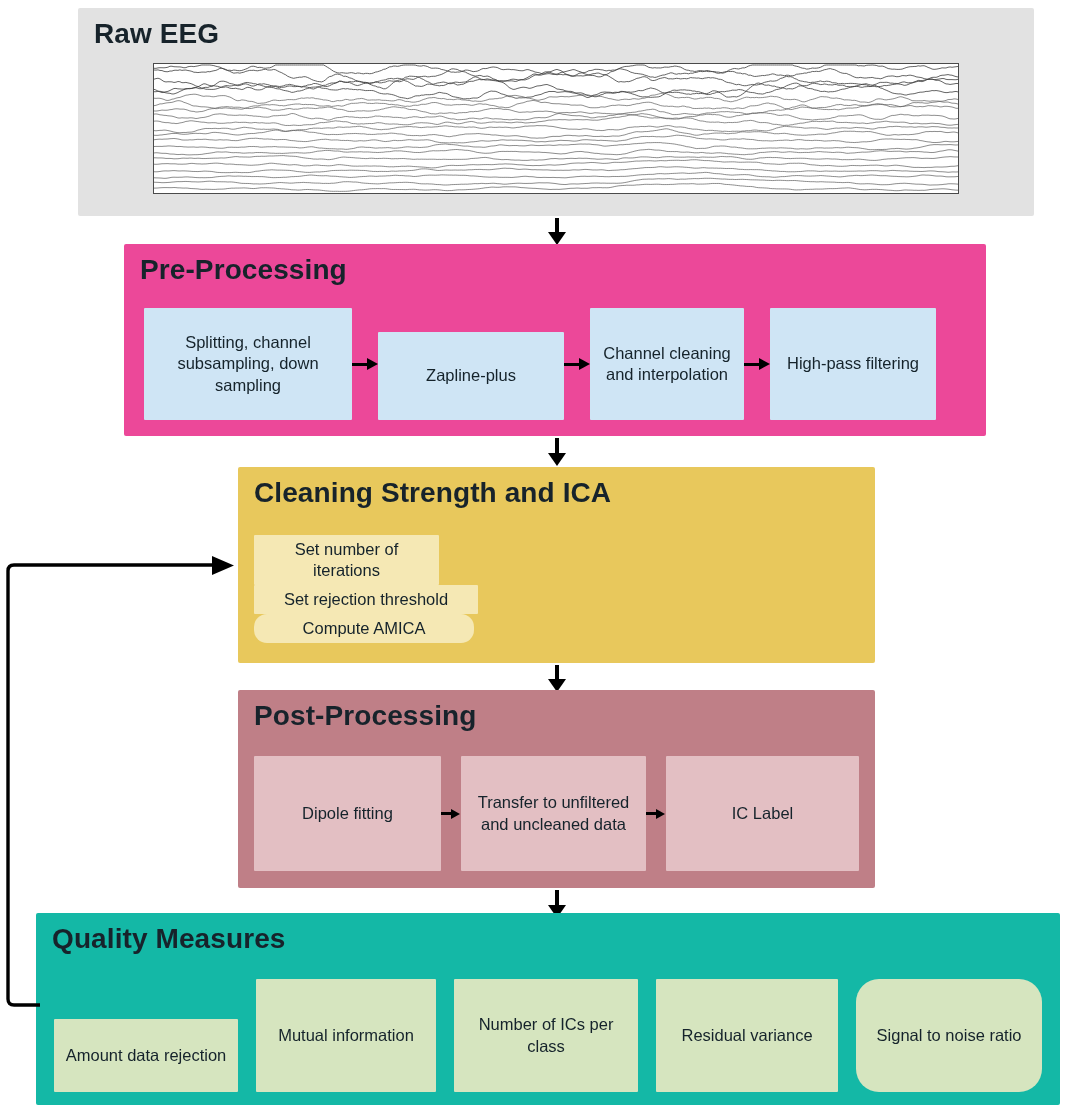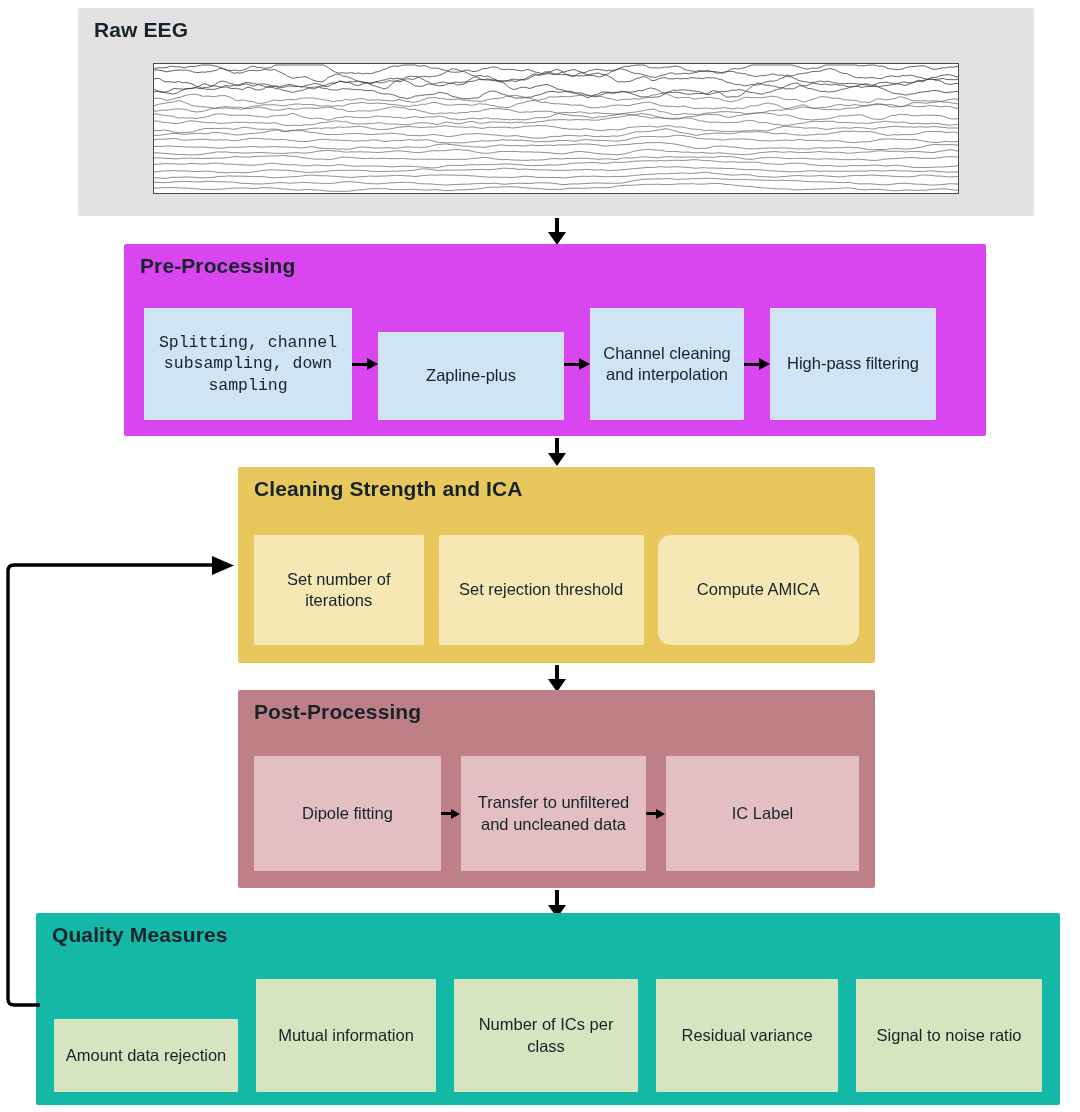--- a/index.html
+++ b/index.html
@@ -28,21 +28,21 @@
   .band {
     position: absolute;
     box-sizing: border-box;
     border-radius: 2px;
   }
   .band-title {
     position: absolute;
     left: 16px;
     top: 10px;
     font-weight: bold;
-    font-size: 21px;
+    font-size: 28px;
     letter-spacing: 0.1px;
     color: #17232b;
     white-space: nowrap;
   }
   .boxrow {
     position: absolute;
     display: flex;
     align-items: stretch;
   }
   .stepbox {
@@ -78,31 +78,31 @@
     height: 131px;
     background: #ffffff;
     border: 1px solid #4a4a4a;
     box-sizing: border-box;
     overflow: hidden;
   }
 
   
   #pre-band {
     left: 124px; top: 244px; width: 862px; height: 192px;
-    background: #d946ef;
+    background: #ec4899;
   }
   #pre-band .boxrow { left: 20px; top: 64px; width: 822px; height: 112px; }
   #pre-band .stepbox { background: #cfe5f5; }
 
   
   #ica-band {
     left: 238px; top: 467px; width: 637px; height: 196px;
     background: #e8c85c;
   }
-  #ica-band .boxrow { left: 16px; top: 68px; width: 605px; height: 110px; }
+  #ica-band .boxrow { left: 16px; top: 68px; width: 605px; height: 110px; flex-direction: column; }
   #ica-band .stepbox { background: #f5e8b4; }
 
   
   #post-band {
     left: 238px; top: 690px; width: 637px; height: 198px;
     background: #bf7f87; 
   }
   #post-band .boxrow { left: 16px; top: 66px; width: 605px; height: 115px; }
   #post-band .stepbox { background: #e3bfc3; }
 
@@ -205,21 +205,21 @@
   </div>
 
   <div class="vconn" style="left:557px; top:218px;">
     <div class="shaft" style="height:16px;"></div>
     <div class="head" style="top:14px;"></div>
   </div>
 
   <div class="band" id="pre-band">
     <div class="band-title">Pre-Processing</div>
     <div class="boxrow">
-      <div class="stepbox" style="width:208px;font-family:Liberation Mono, monospace;">
+      <div class="stepbox" style="width:208px;">
         <span>Splitting, channel subsampling, down sampling</span>
       </div>
       <div class="hsep" style="width:26px;">
         <span class="arrow-right">
             <span class="s"></span>
             <span class="h"></span>
           </span>
       </div>
       <div class="stepbox" style="width:186px;margin-top:24px;">
         <span>Zapline-plus</span>
@@ -316,21 +316,21 @@
       </div>
       <div class="hsep blank" style="width:18px;"></div>
       <div class="stepbox" style="width:188px;">
         <span>Number of ICs per class</span>
       </div>
       <div class="hsep blank" style="width:18px;"></div>
       <div class="stepbox" style="width:186px;">
         <span>Residual variance</span>
       </div>
       <div class="hsep blank" style="width:18px;"></div>
-      <div class="stepbox" style="width:190px;">
+      <div class="stepbox" style="width:190px;border-radius:23px;">
         <span>Signal to noise ratio</span>
       </div>
     </div>
   </div>
 
   <svg id="feedback-loop" viewBox="0 0 1080 1112">
     <path d="M 40 1005 L 14 1005 Q 8 1005 8 999 L 8 571 Q 8 565 14 565 L 212 565" fill="none" stroke="#000000" stroke-width="3.4" stroke-linecap="butt"></path>
     <polygon points="212,556 234,565.5 212,575" fill="#000000"></polygon>
   </svg>
 

